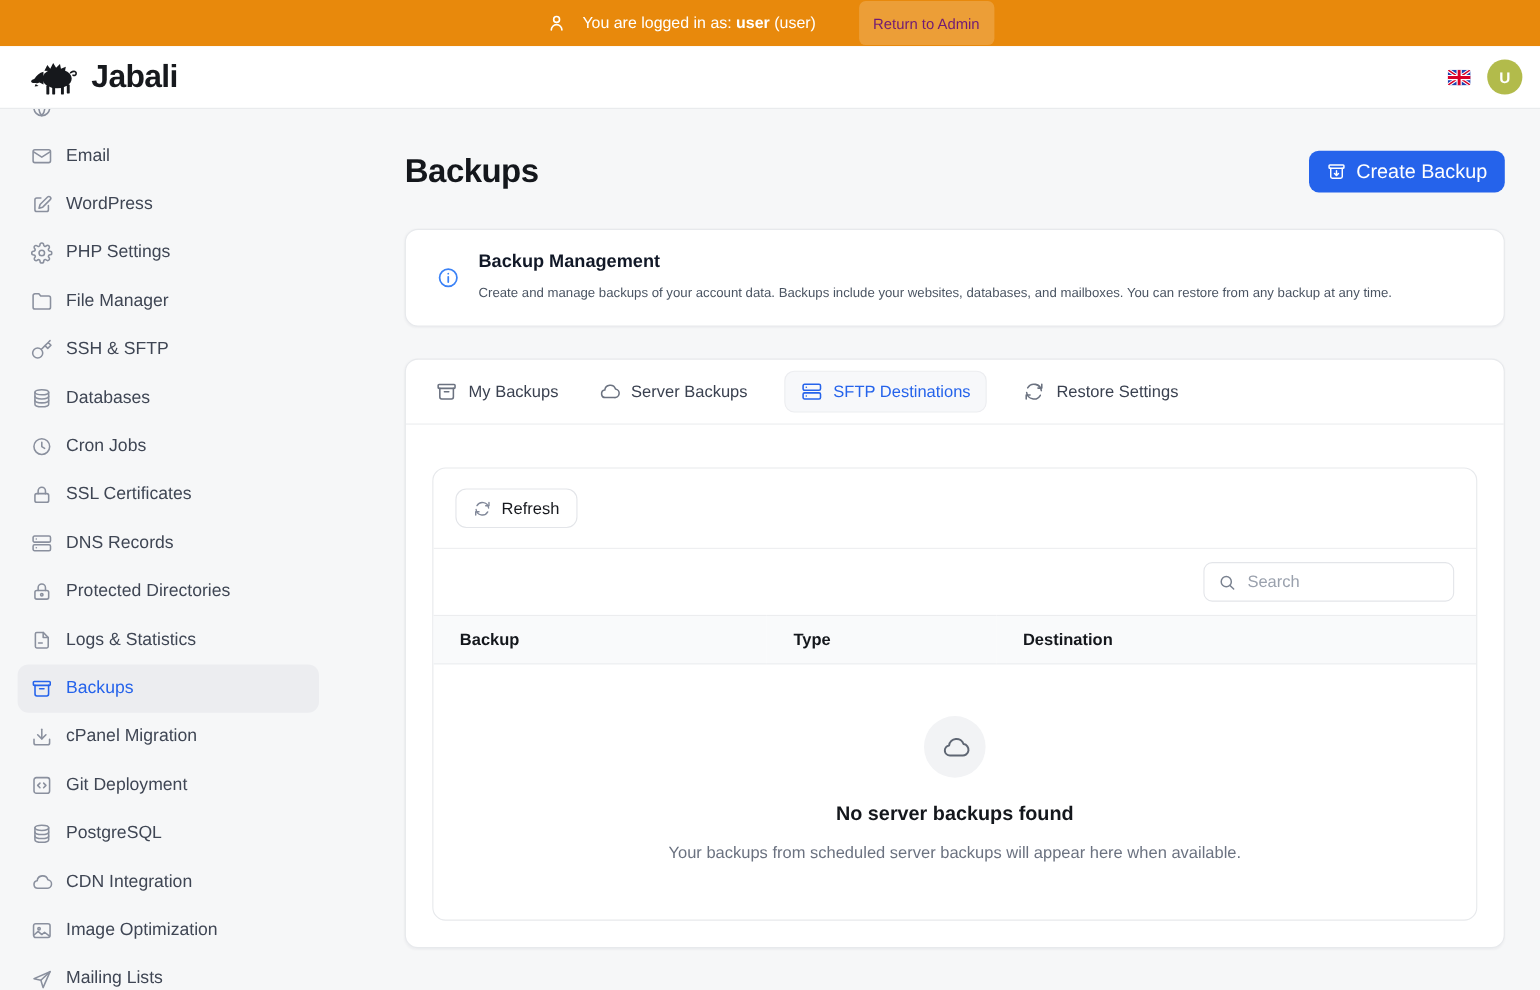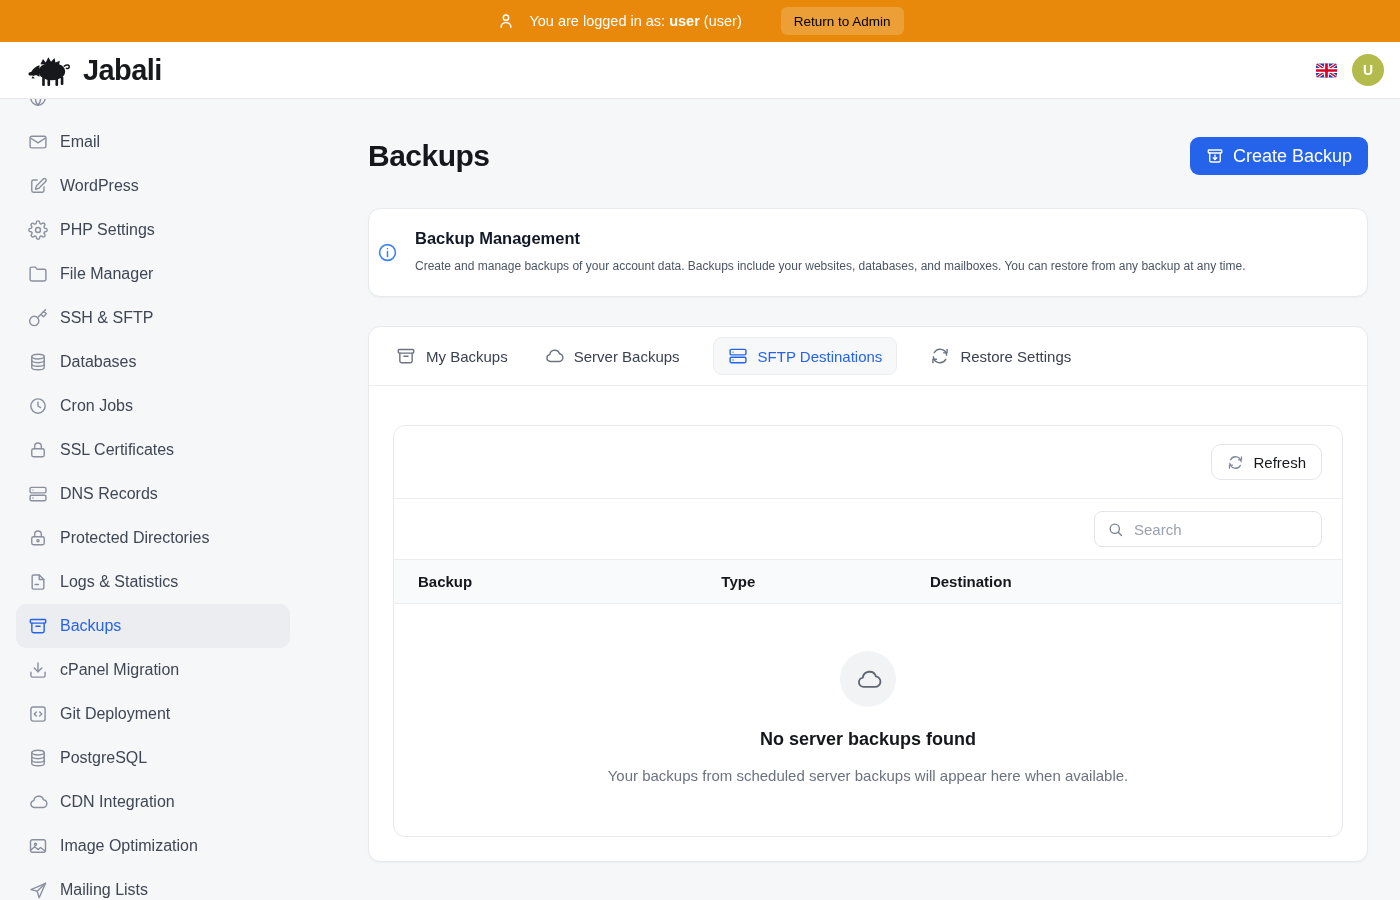--- a/index.html
+++ b/index.html
@@ -16,23 +16,23 @@
 
   
   .topbar {
     height:42px; background:#E8890C; color:#fff;
     display:flex; align-items:center; justify-content:center; gap:13px;
     font-size:14.5px;
   }
   .topbar .icon { color:#fff; }
   .topbar b { font-weight:700; }
   .return-btn {
-    margin-left:26px; height:28px; padding:0 13px;
+    margin-left:26px; height:40px; padding:0 13px;
     background:rgba(255,255,255,.18); border:none; border-radius:6px;
-    color:#000000; font-size:13.5px;
+    color:#701a75; font-size:13.5px;
   }
 
   
   header {
     height:57px; background:#fff; border-bottom:1px solid #E7E9EC;
     display:flex; align-items:center; justify-content:space-between;
     padding:0 16px 0 28px; position:relative; z-index:2;
   }
   .brand { display:flex; align-items:center; gap:9px; cursor:pointer; }
   .brand svg { width:46px; height:33px; display:block; }
@@ -65,21 +65,21 @@
   .btn-primary {
     background:#2563EB; color:#fff; border:none; border-radius:9px;
     height:38px; padding:0 16px; display:inline-flex; align-items:center; gap:9px;
     font-size:18px; font-weight:500;
   }
   .btn-primary .icon { color:#fff; }
   .btn-primary .icon svg { width:18px; height:18px; }
 
   .info-card {
     margin-top:28px; background:#fff; border:1px solid #E7E9EC; border-radius:12px;
-    padding:20px 8px; display:flex; align-items:center; gap:17px;
+    padding:20px 28px; display:flex; align-items:center; gap:17px;
     box-shadow:0 1px 2px rgba(16,24,40,.04);
   }
   .info-card .icon { color:#3B82F6; flex:none; }
   .info-card .icon svg { width:21px; height:21px; }
   .info-card h3 { margin:0 0 8px; font-size:16.5px; font-weight:700; color:#111827; }
   .info-card p { margin:0; font-size:12px; line-height:20px; color:#4B5563; }
 
   .panel-card {
     margin-top:29px; background:#fff; border:1px solid #E7E9EC; border-radius:12px;
     box-shadow:0 1px 2px rgba(16,24,40,.04);
@@ -88,21 +88,21 @@
   .tab {
     display:inline-flex; align-items:center; gap:10px; background:none; border:1px solid transparent;
     font-size:15px; color:#3A4150; padding:8px 2px; border-radius:9px;
   }
   .tab .icon { color:#6B7280; }
   .tab.active { background:#F7F8FA; border-color:#ECEDF0; color:#2563EB; padding:8px 14px; }
   .tab.active .icon { color:#2563EB; }
 
   .panel-body { padding:39px 24px 24px; }
   .inner-card { border:1px solid #E7E9EC; border-radius:12px; overflow:hidden; background:#fff; }
-  .toolbar { display:flex; justify-content:flex-end; padding:18px 20px; border-bottom:1px solid #EDEEF0; }
+  .toolbar { display:flex; justify-content:flex-start; padding:18px 20px; border-bottom:1px solid #EDEEF0; }
   .btn-secondary {
     display:inline-flex; align-items:center; gap:9px; background:#fff;
     border:1px solid #E3E5E9; border-radius:10px; height:36px; padding:0 15px;
     font-size:15px; color:#17191E;
   }
   .btn-secondary .icon { color:#818899; }
   .btn-secondary .icon svg { width:17px; height:17px; }
   .search-row { display:flex; justify-content:flex-end; padding:12px 20px; }
   .search-box {
     display:flex; align-items:center; gap:8px; width:228px; height:36px;

